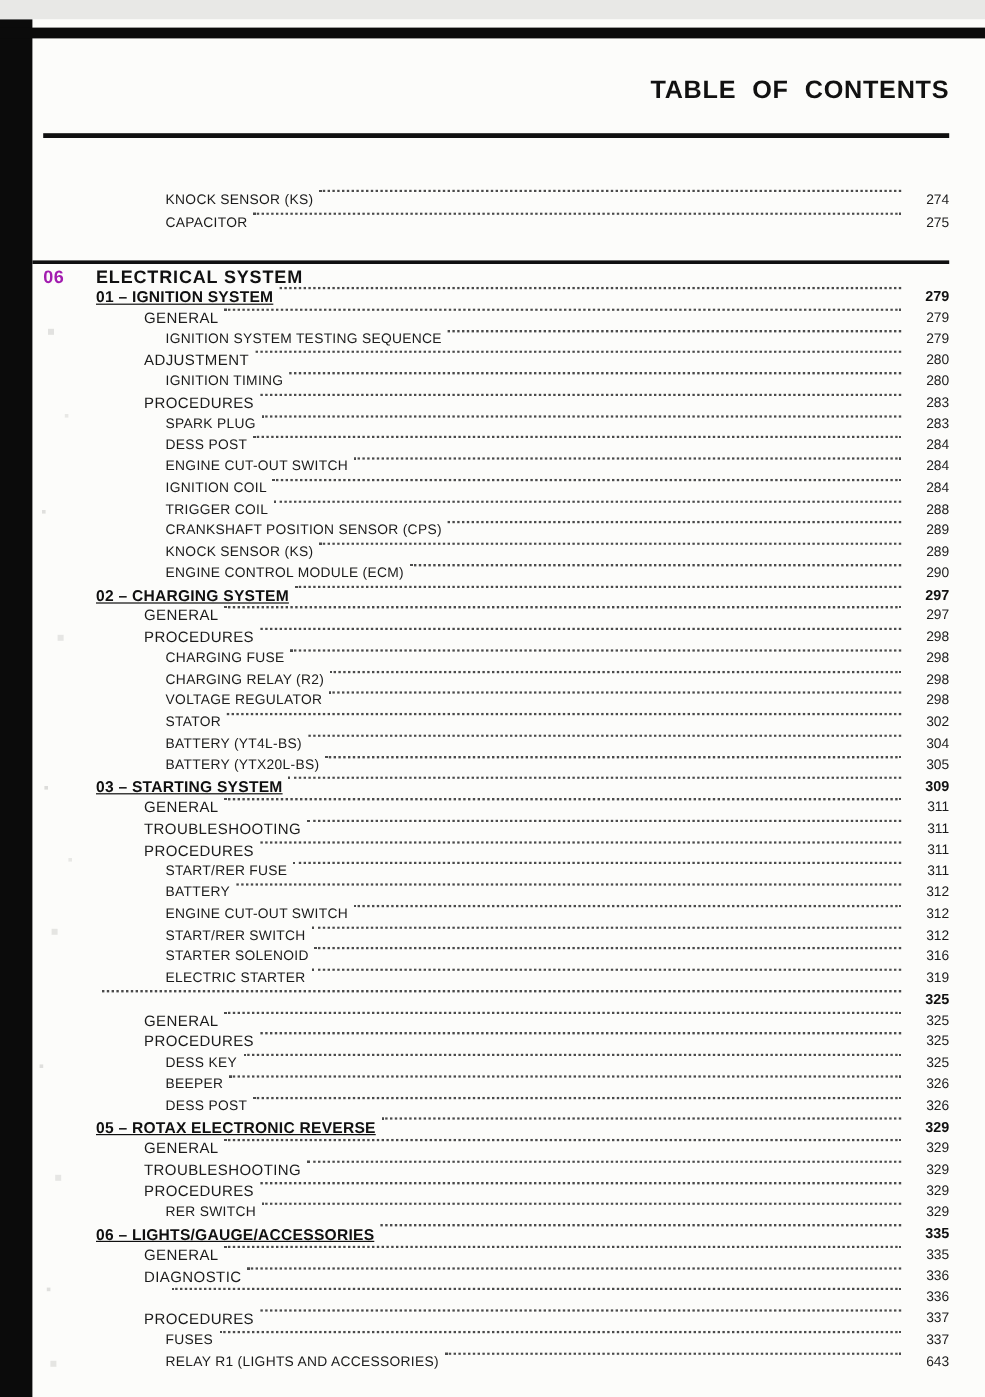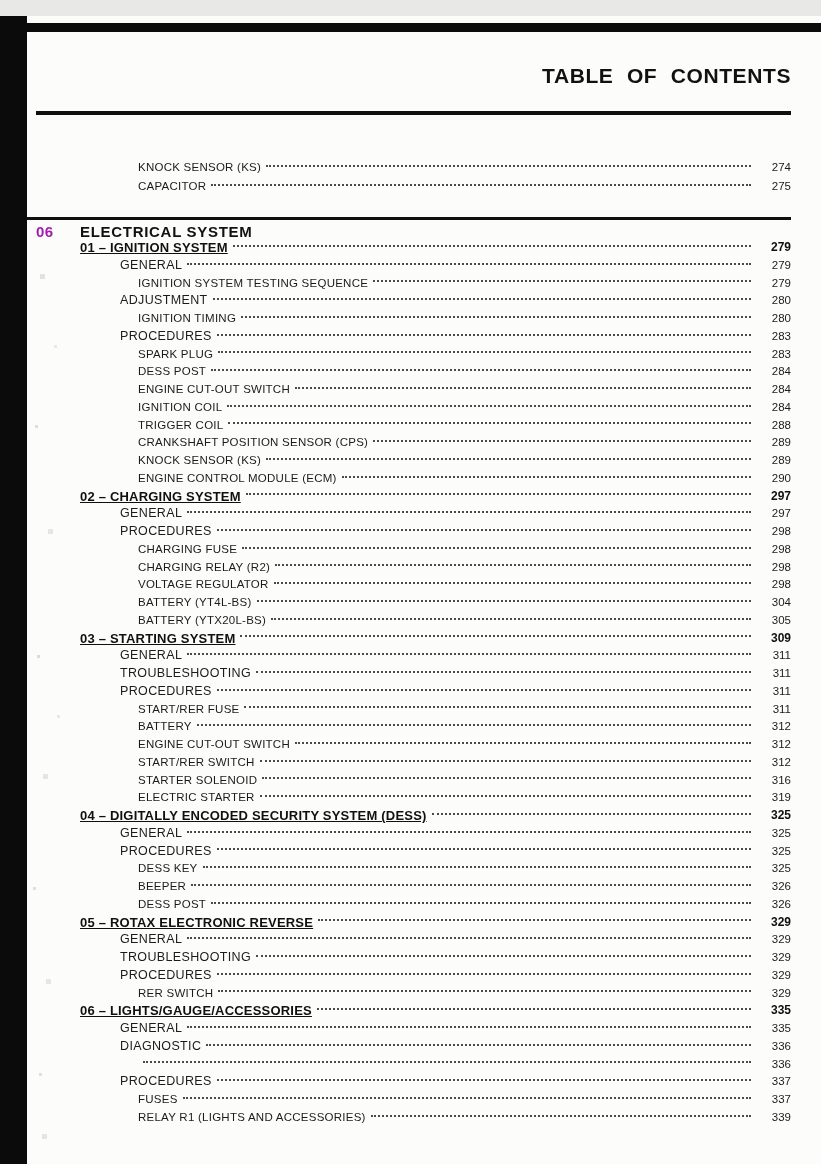--- a/index.html
+++ b/index.html
@@ -65,21 +65,21 @@
   .sec-num {
     display: inline-block; width: 44px;
     font-size: 15px; font-weight: 700; letter-spacing: .5px; color: #a21caf;
   }
   .sec-title { font-size: 15px; font-weight: 700; letter-spacing: .7px; color: #111; }
 
   
   .toc-list { position: absolute; top: 223px; left: 80px; right: 30px; }
 
   .row {
-    display: flex; align-items: center;
+    display: flex; align-items: flex-start;
     height: 17.75px; line-height: 17.75px;
     overflow: hidden;
   }
   .lbl { white-space: nowrap; }
   .dots {
     flex: 1;
     border-bottom: 2px dotted #4a4a4a;
     margin: 0 6px 4px 5px;
     min-width: 12px;
   }
@@ -243,20 +243,25 @@
     <span class="dots"></span>
     <span class="pg">298</span>
   </div>
 
   <div class="row lv3">
     <span class="lbl">VOLTAGE REGULATOR</span>
     <span class="dots"></span>
     <span class="pg">298</span>
   </div>
 
+  <div class="row lv3">
+    <span class="lbl">STATOR</span>
+    <span class="dots"></span>
+    <span class="pg">302</span>
+  </div>
 
   <div class="row lv3">
     <span class="lbl">BATTERY (YT4L-BS)</span>
     <span class="dots"></span>
     <span class="pg">304</span>
   </div>
 
   <div class="row lv3">
     <span class="lbl">BATTERY (YTX20L-BS)</span>
     <span class="dots"></span>
@@ -317,21 +322,20 @@
     <span class="pg">316</span>
   </div>
 
   <div class="row lv3">
     <span class="lbl">ELECTRIC STARTER</span>
     <span class="dots"></span>
     <span class="pg">319</span>
   </div>
 
   <div class="row lv1">
-    <span class="lbl">04 – DIGITALLY ENCODED SECURITY SYSTEM (DESS)</span>
     <span class="dots"></span>
     <span class="pg">325</span>
   </div>
 
   <div class="row lv2">
     <span class="lbl">GENERAL</span>
     <span class="dots"></span>
     <span class="pg">325</span>
   </div>
 
@@ -421,18 +425,18 @@
 
   <div class="row lv3">
     <span class="lbl">FUSES</span>
     <span class="dots"></span>
     <span class="pg">337</span>
   </div>
 
   <div class="row lv3">
     <span class="lbl">RELAY R1 (LIGHTS AND ACCESSORIES)</span>
     <span class="dots"></span>
-    <span class="pg">339</span>
+    <span class="pg">643</span>
   </div>
 </div>
 
   <div class="footer-num">V</div>
 </div>
 
 </body></html>

